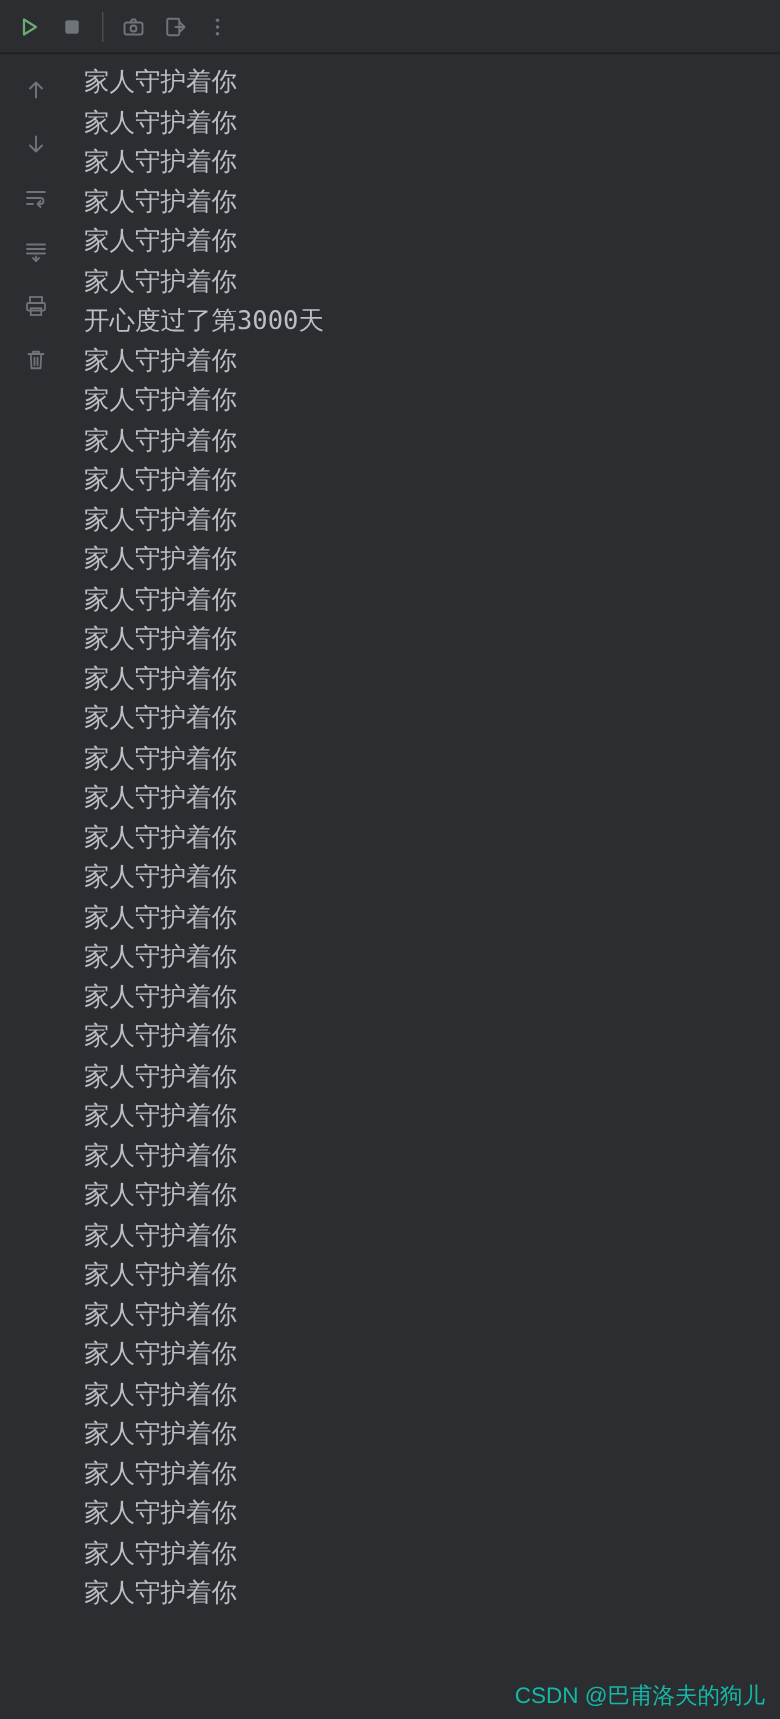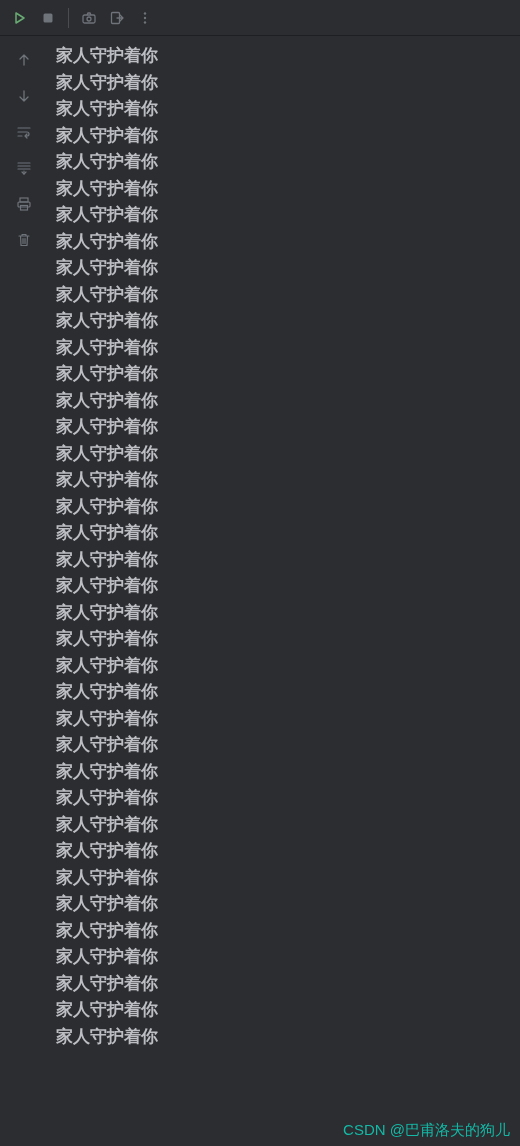--- a/index.html
+++ b/index.html
@@ -74,21 +74,20 @@
     }
     .gutter-icon svg {
       width: 16px;
       height: 16px;
     }
     .console-output {
       flex: 1;
       padding: 6px 8px;
       overflow: hidden;
       line-height: 26.5px;
-      font-weight: bold;
     }
     .output-line {
       white-space: pre;
       color: #bcbec4;
     }
     .watermark {
       position: absolute;
       bottom: 6px;
       right: 10px;
       font-size: 15px;
@@ -173,20 +172,21 @@
       </svg>
     </div>
   </div>
   <div class="console-output" id="console-output">
       <div class="output-line">家人守护着你</div>
       <div class="output-line">家人守护着你</div>
       <div class="output-line">家人守护着你</div>
       <div class="output-line">家人守护着你</div>
       <div class="output-line">家人守护着你</div>
       <div class="output-line">家人守护着你</div>
+      <div class="output-line">开心度过了第3000天</div>
       <div class="output-line">家人守护着你</div>
       <div class="output-line">家人守护着你</div>
       <div class="output-line">家人守护着你</div>
       <div class="output-line">家人守护着你</div>
       <div class="output-line">家人守护着你</div>
       <div class="output-line">家人守护着你</div>
       <div class="output-line">家人守护着你</div>
       <div class="output-line">家人守护着你</div>
       <div class="output-line">家人守护着你</div>
       <div class="output-line">家人守护着你</div>

